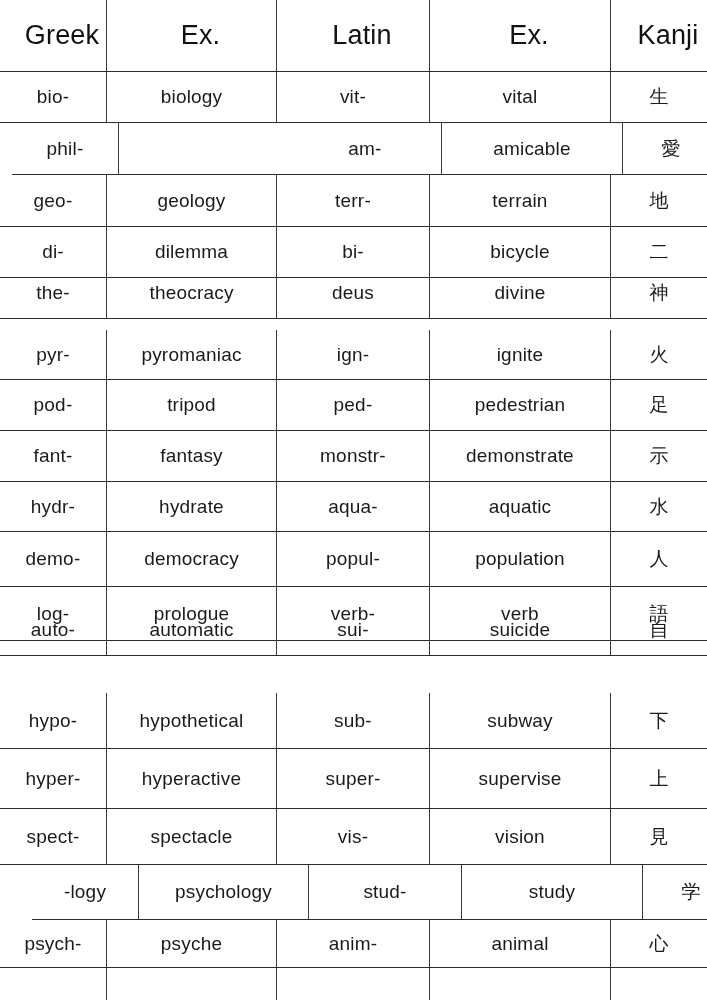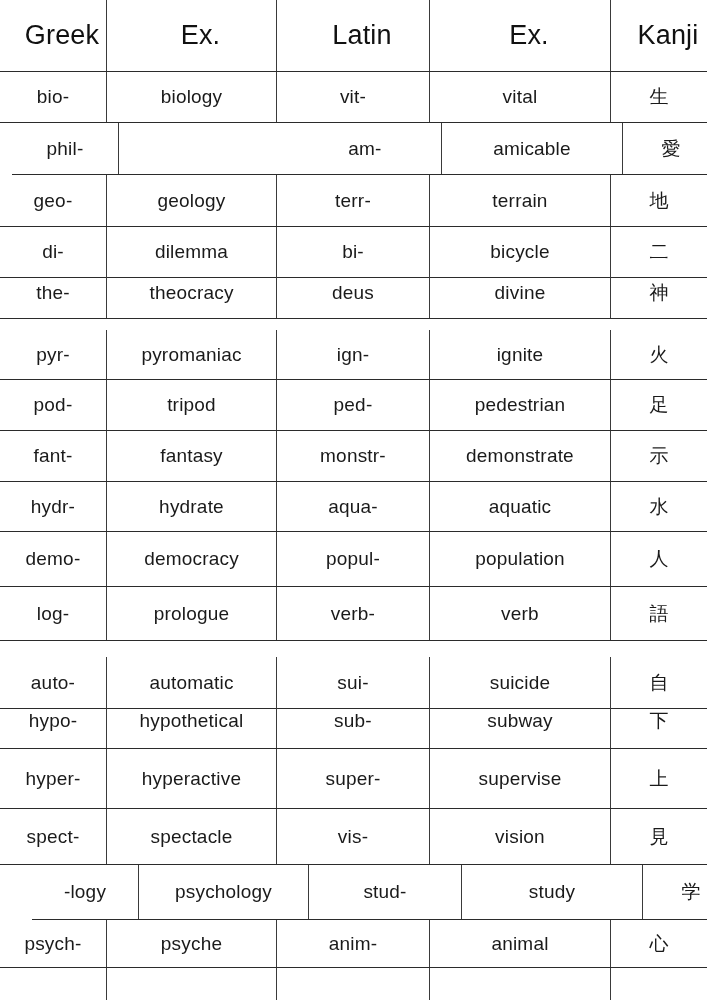--- a/index.html
+++ b/index.html
@@ -102,21 +102,21 @@
     <div class="cell c3">population</div>
     <div class="cell c4 last kanji">人</div>
   </div>
   <div class="row" style="top:587px;height:54px;">
     <div class="cell c0">log-</div>
     <div class="cell c1">prologue</div>
     <div class="cell c2">verb-</div>
     <div class="cell c3">verb</div>
     <div class="cell c4 last kanji">語</div>
   </div>
-  <div class="row" style="top:657px;height:52px;">
+  <div class="row" style="top:604px;height:52px;">
     <div class="cell c0">auto-</div>
     <div class="cell c1">automatic</div>
     <div class="cell c2">sui-</div>
     <div class="cell c3">suicide</div>
     <div class="cell c4 last kanji">自</div>
   </div>
   <div class="row" style="top:693px;height:56px;">
     <div class="cell c0">hypo-</div>
     <div class="cell c1">hypothetical</div>
     <div class="cell c2">sub-</div>

